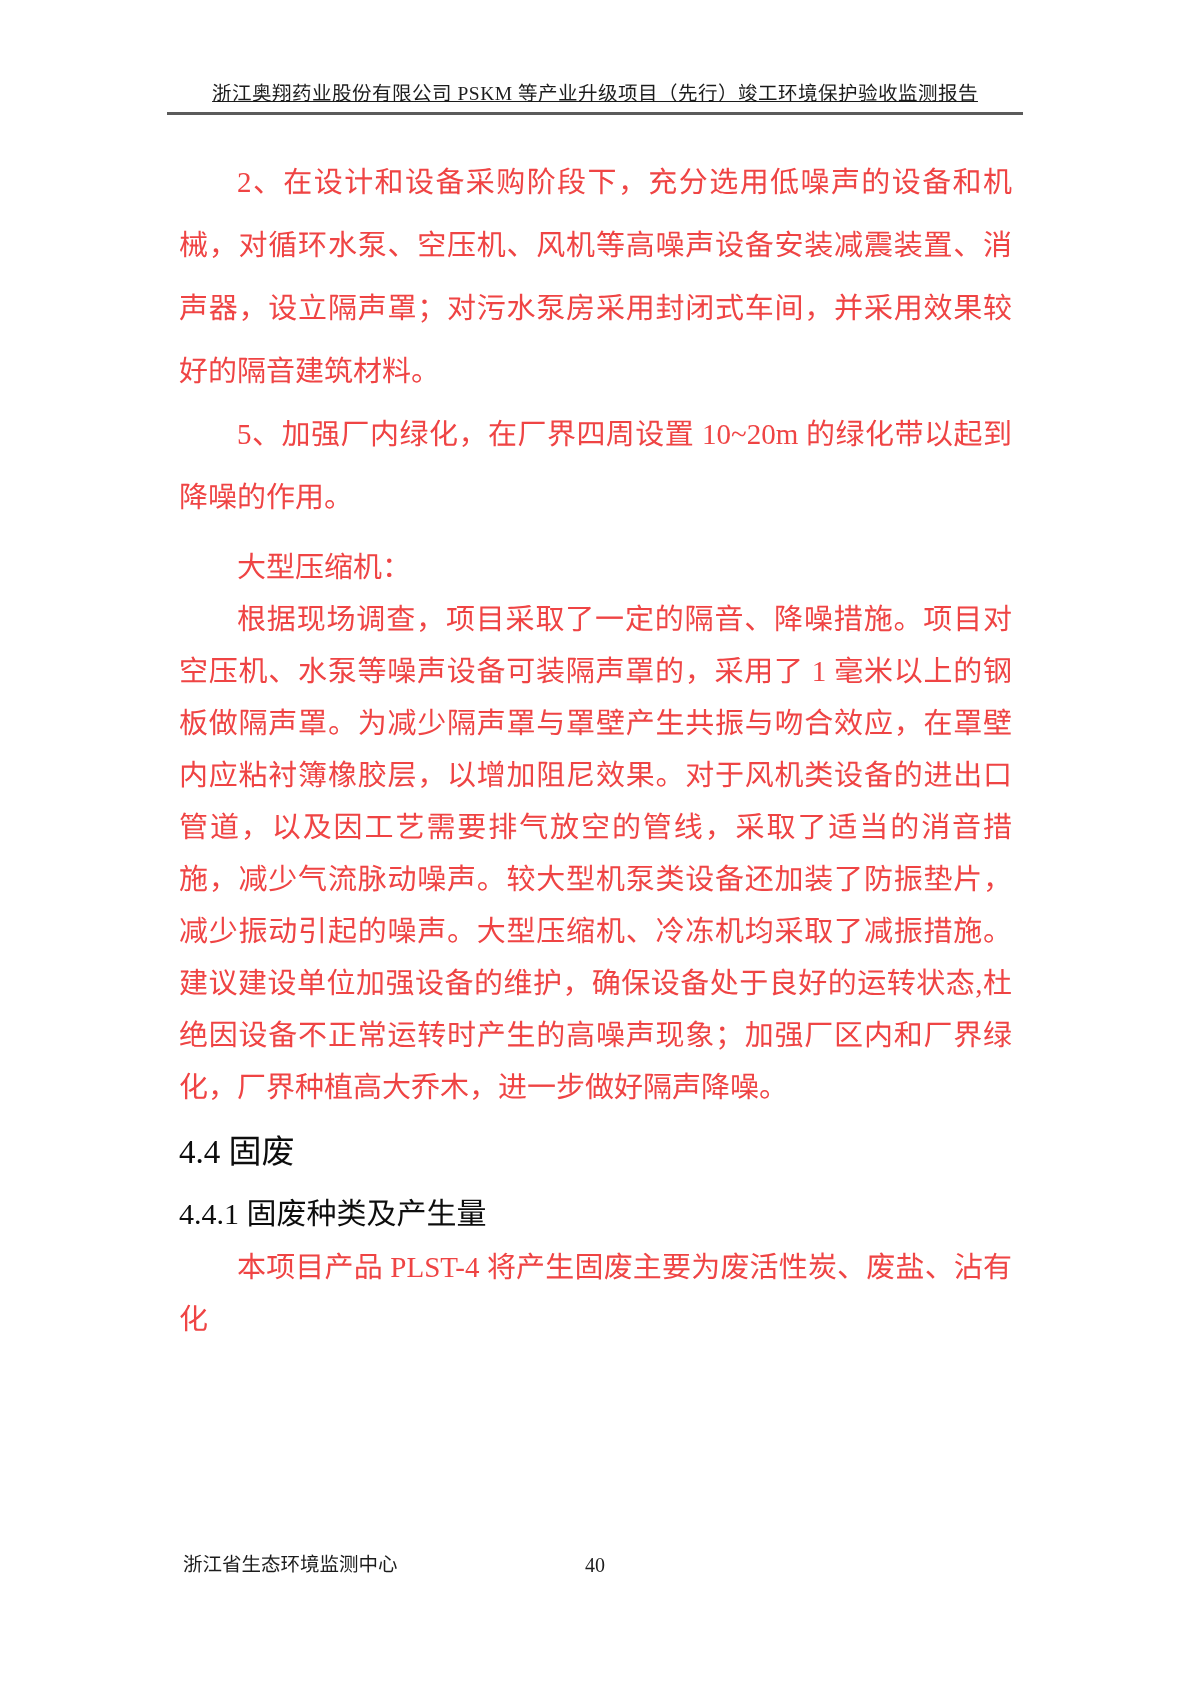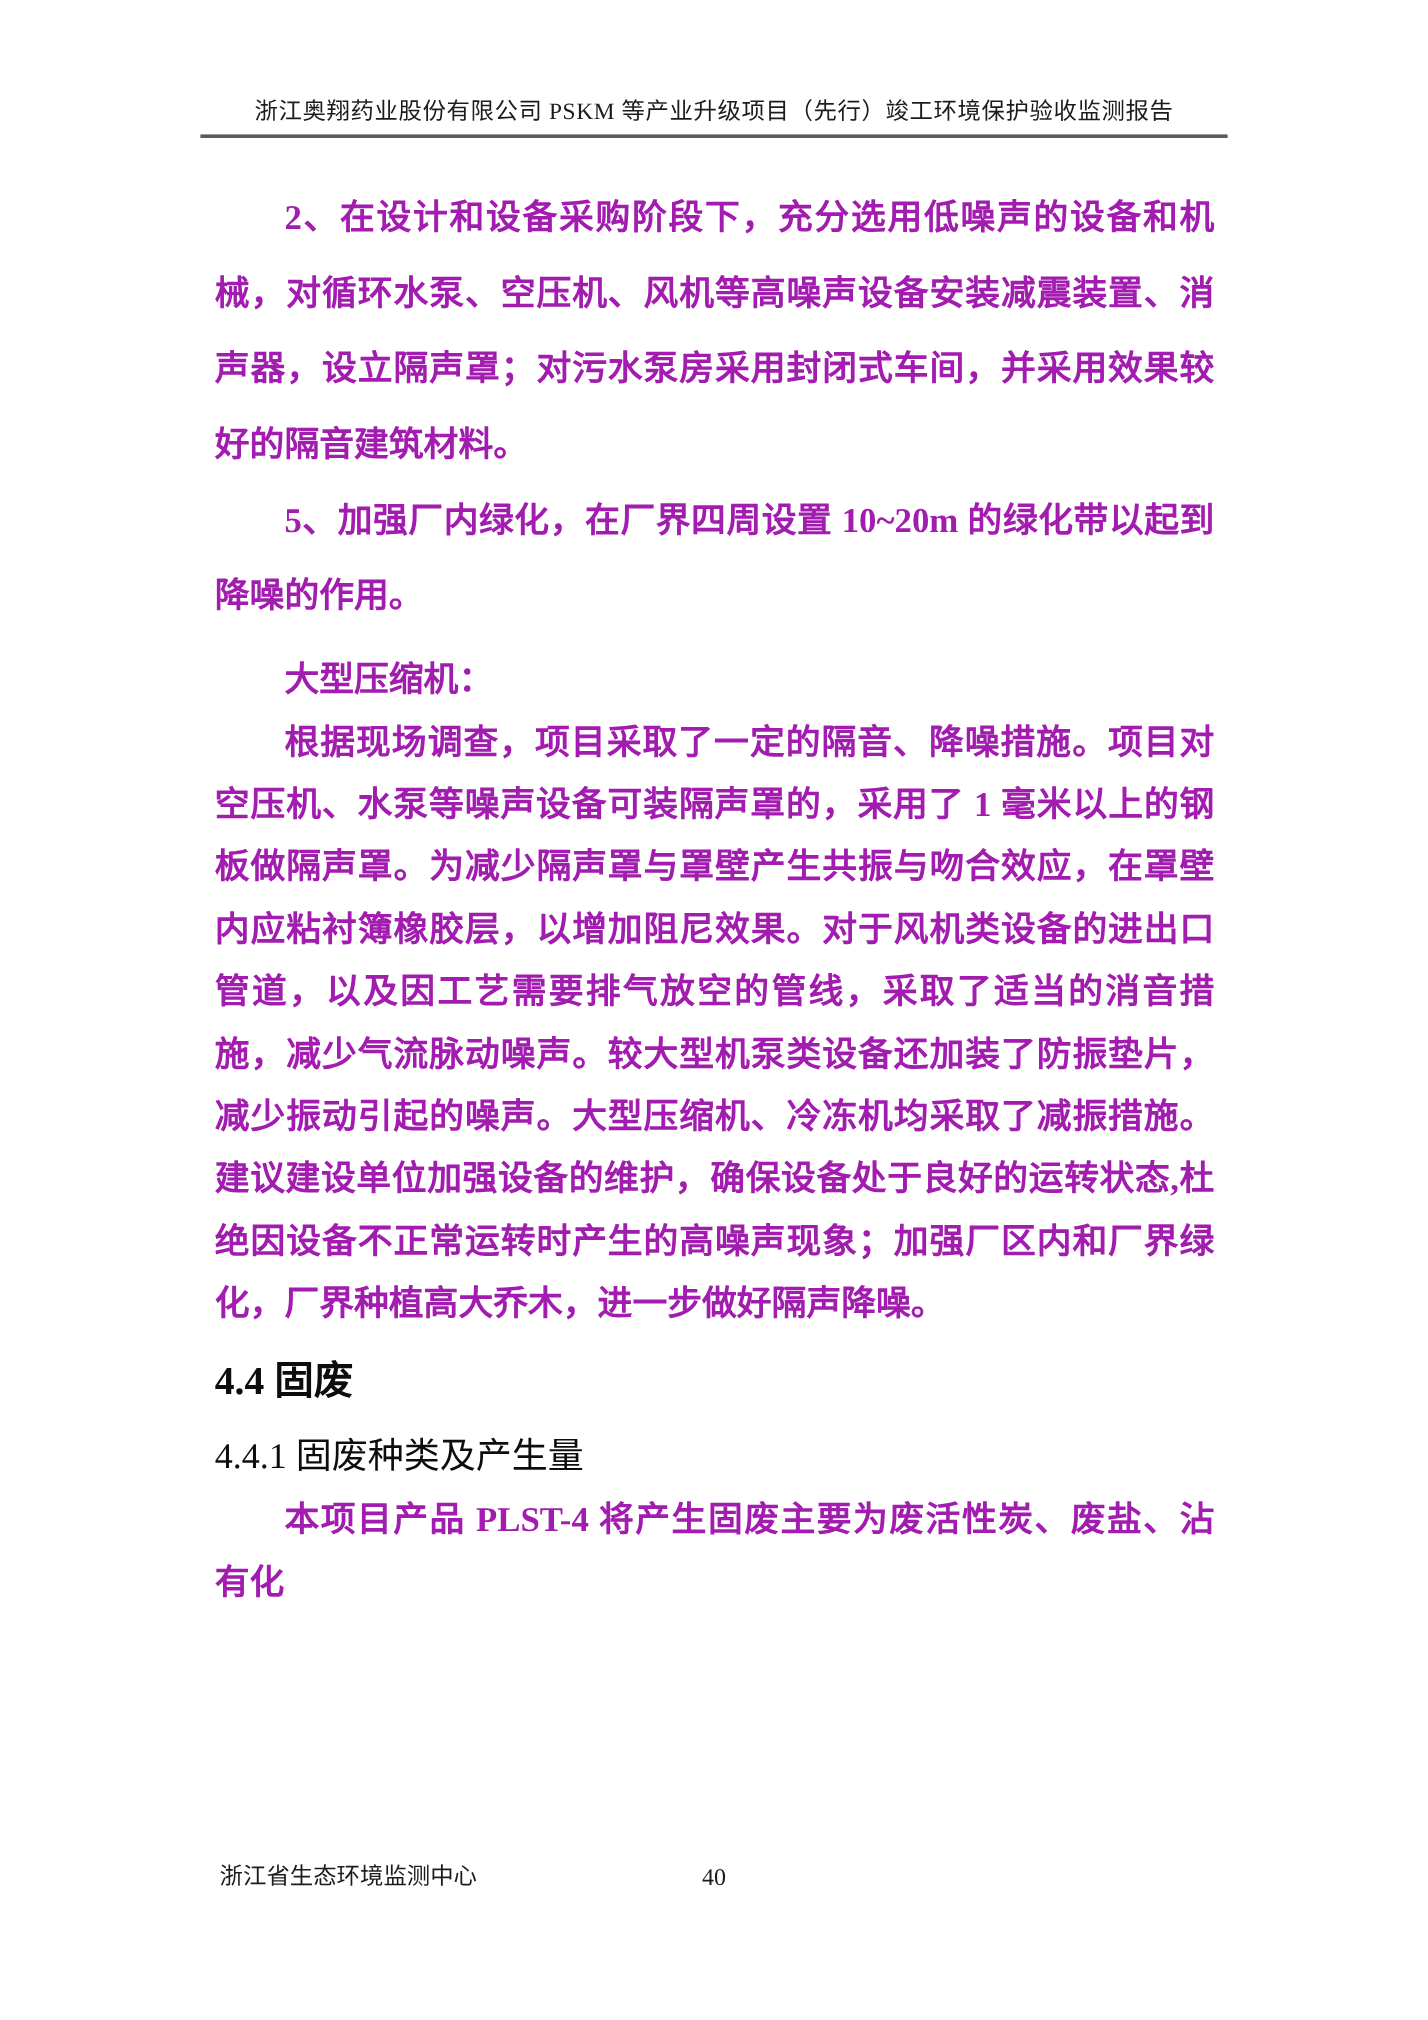--- a/index.html
+++ b/index.html
@@ -22,49 +22,49 @@
   .page-header {
     padding-top: 83px;
     text-align: center;
   }
   .header-title {
     font-size: 19.5px;
     line-height: 21px;
     letter-spacing: 0.5px;
     color: #1c1c1c;
     white-space: nowrap;
+    text-decoration: underline;
   }
   .header-rule {
     width: 856px;
     height: 3px;
     margin: 8px auto 0 auto;
     background: #5b5b5b;
   }
   
   .content {
     width: 833px;
     margin-left: 179px;
     padding-top: 36px;
   }
   .para {
     margin: 0;
     font-size: 29px;
     text-align: justify;
     text-indent: 2em;
-    color: #a21caf;
-    font-weight: bold;
+    color: #ef4444;
   }
   .loose { line-height: 63px; }
   .tight { line-height: 52px; }
   .impl-label { margin-top: 12px; }
   .section-heading {
     margin: 16px 0 0 0;
     font-size: 33px;
     line-height: 46px;
-    font-weight: bold;
+    font-weight: normal;
     color: #0d0d0d;
   }
   .subsection-heading {
     margin: 18px 0 0 0;
     font-size: 30px;
     line-height: 42px;
     font-weight: normal;
     color: #0d0d0d;
   }
   .solid-waste-intro { margin-top: 6px; }

